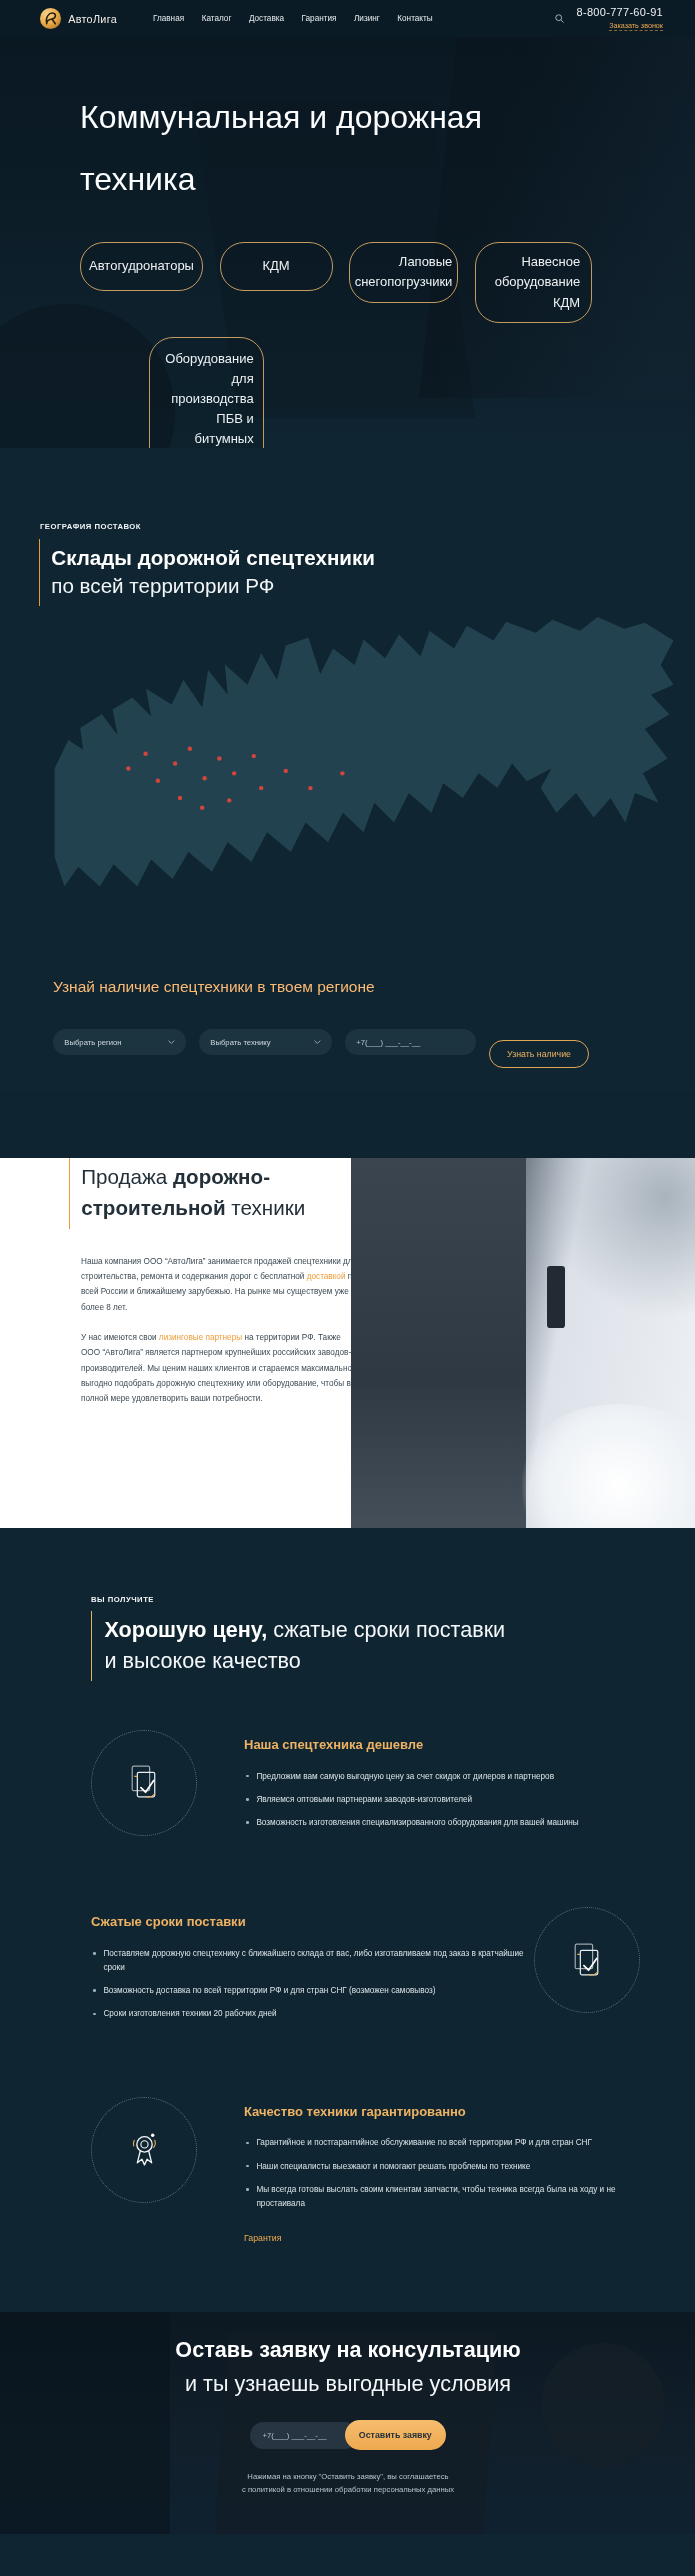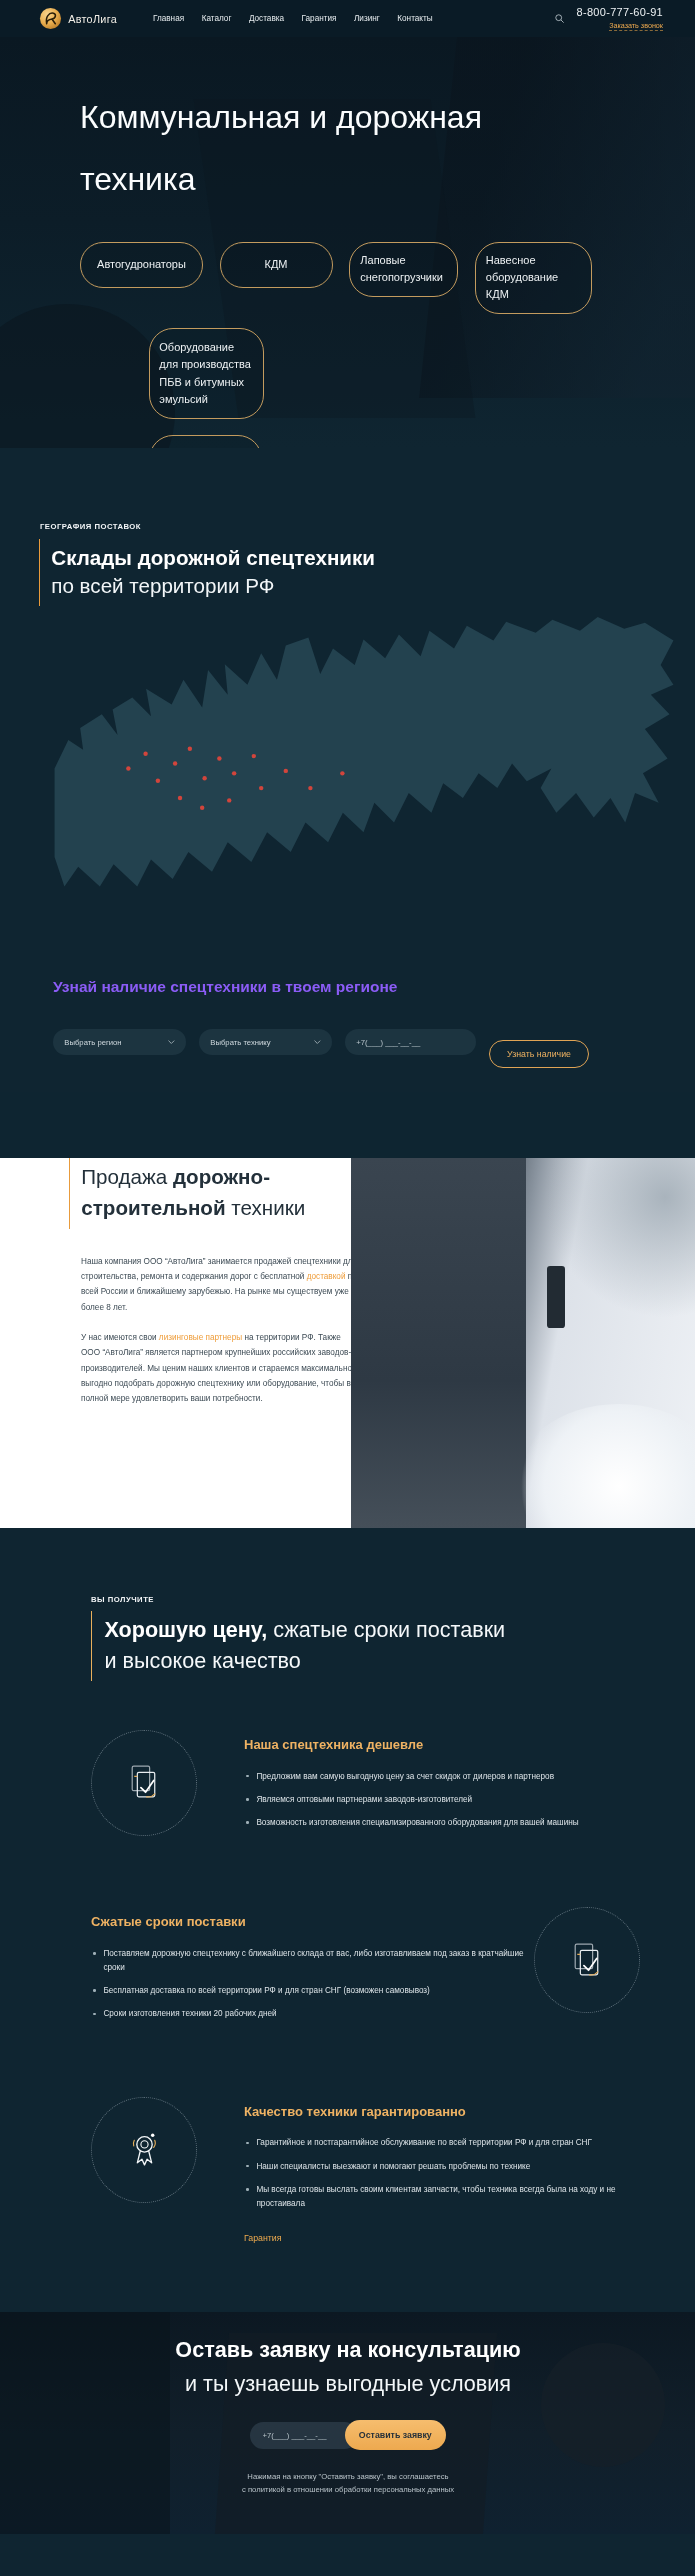--- a/index.html
+++ b/index.html
@@ -22,33 +22,33 @@
 
   
   #hero { height:411px; position:relative; background:linear-gradient(180deg,#0a1822 0%,#0c1d28 45%,#0f2531 100%); overflow:hidden; }
   .hero-ph1 { position:absolute; right:-31px; top:0; width:289px; height:361px; background:linear-gradient(100deg,#0a141d 20%,#122330 80%); opacity:.55; transform:skewX(-6deg); }
   .hero-ph2 { position:absolute; left:-41px; bottom:-72px; width:216px; height:216px; border-radius:50%; background:#0a141c; opacity:.5; }
   .hero-ph3 { position:absolute; left:216px; top:62px; width:237px; height:319px; background:#0b1720; opacity:.35; transform:skewX(8deg); }
   .hero-title { position:relative; padding:49px 0 0 80px; font-size:32px; font-weight:300; line-height:62px; color:#fbfdfe; }
   .pills { position:relative; display:flex; gap:16.5px; align-items:flex-start; }
   .pills.row1 { margin:32px 0 0 80px; }
   .pills.row2 { margin:14.4px 0 0 149px;flex-direction:column; }
-  .pill { border:0.5px solid #c39b5e; border-radius:24px; color:#edf1f3; font-size:11px; line-height:1.55; text-align:left; padding:13.4px 13.4px; display:flex; align-items:center; justify-content:center; cursor:pointer; background:rgba(10,20,28,.15); }
+  .pill { border:0.5px solid #c39b5e; border-radius:24px; color:#edf1f3; font-size:13px; line-height:1.55; text-align:right; padding:13.4px 13.4px; display:flex; align-items:center; justify-content:center; cursor:pointer; background:rgba(10,20,28,.15); }
   .pill.w1 { width:123px; } .pill.w2 { width:113px; } .pill.w3 { width:109px; padding:9.3px 10.3px; } .pill.w4 { width:117px; padding:9.3px 10.3px; }
   .pill.w5 { width:115px; padding:10.3px 9.3px; } .pill.w6 { width:113px; padding:9.3px 10.3px; } .pill.w7 { width:115px; }
 
   
   #geo { height:644px; background:#0f2531; position:relative; }
   .geo-label { padding:74px 0 0 40px; font-size:7.7px; letter-spacing:0.5px; color:#f2f5f7; font-weight:bold; }
   .geo-head { margin:8.2px 0 0 39px; border-left:1.5px solid #e89b3c; padding:5.2px 0 6.2px 11.3px; }
   .geo-head .b { display:block; font-size:20.6px; font-weight:bold; color:#fff; line-height:1.35; }
   .geo-head .r { display:block; font-size:20.6px; font-weight:300; color:#f2f6f8; line-height:1.35; }
   .map-wrap { margin:5.2px 20.6px 0 44px; }
   .map-wrap svg { width:641px; height:305px; display:block; }
-  .region-head { margin:62px 0 0 53px; font-size:15.5px; font-weight:bold; color:#8b5cf6; }
+  .region-head { margin:62px 0 0 53px; font-size:15.5px; font-weight:normal; color:#fdba74; }
   .region-form { display:flex; gap:13px; margin:20.6px 0 0 53px; align-items:center; }
   .select-box { width:133px; height:26px; background:#1c3440; border-radius:13px; display:flex; align-items:center; justify-content:space-between; padding:0 11.3px; cursor:pointer; }
   .select-box span { color:#cfd9de; font-size:7.7px; }
   .select-box svg { width:6.7px; height:4.1px; }
   .phone-input { width:131px; height:26px; background:#1c3440; border:none; border-radius:13px; color:#cfd9de; font-size:7.7px; padding:0 11.3px; font-family:"Liberation Sans",sans-serif; }
   .phone-input::placeholder { color:#bac6cc; }
   .check-btn { width:100px; height:28px; border:0.5px solid #e0a455; border-radius:14px; background:transparent; color:#efb261; font-size:8.8px; cursor:pointer; font-family:"Liberation Sans",sans-serif;margin-top:23px; }
 
   
   #about { height:370px; background:#ffffff; position:relative; color:#2c3a44; }
@@ -254,21 +254,21 @@
           <li>Возможность изготовления специализированного оборудования для вашей машины</li>
         </ul>
       </div>
     </div>
 
     <div class="ben-block b2">
       <div class="ben-content no-icon-left" style="margin-left:0;">
         <div class="ben-title">Сжатые сроки поставки</div>
         <ul class="ben-list">
           <li style="width:443px;">Поставляем дорожную спецтехнику с ближайшего склада от вас, либо изготавливаем под заказ в кратчайшие сроки</li>
-          <li>Бесплатная доставка по всей территории РФ и для стран СНГ (возможен самовывоз)</li>
+          <li>Возможность доставка по всей территории РФ и для стран СНГ (возможен самовывоз)</li>
           <li>Сроки изготовления техники 20 рабочих дней</li>
         </ul>
       </div>
       <div class="icon-circle">
         <svg viewBox="0 0 84 84" fill="none">
           <rect x="18" y="10" width="34" height="48" rx="3" stroke="#e9eef2" stroke-width="2.4" opacity=".65"></rect>
           <rect x="28" y="22" width="34" height="48" rx="3" stroke="#e9eef2" stroke-width="2.4"></rect>
           <path d="M28 30 L22 30" stroke="#e8b05c" stroke-width="2.4"></path>
           <path d="M35 52 L44 61 L60 38" stroke="#ffffff" stroke-width="3.4" stroke-linecap="round" stroke-linejoin="round"></path>
           <path d="M62 64 C58 69 52 71 46 70" stroke="#e8b05c" stroke-width="2.2" stroke-linecap="round"></path>

